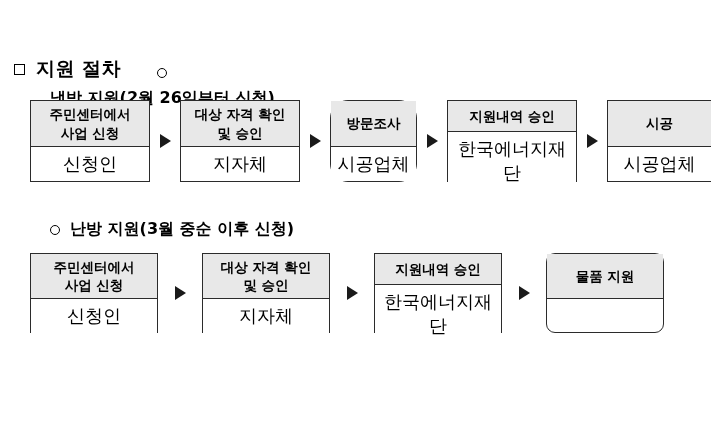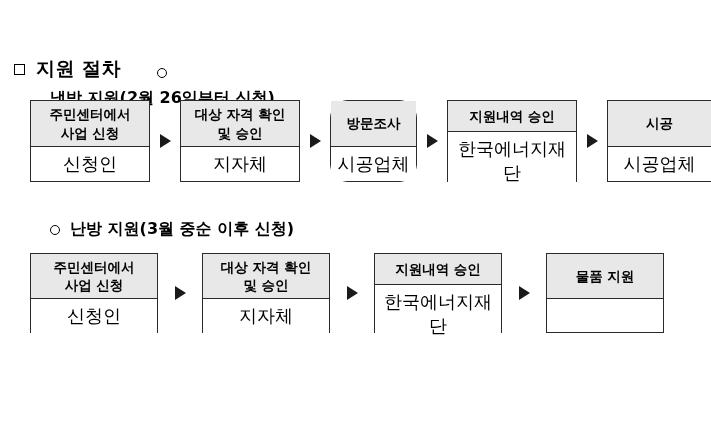--- a/index.html
+++ b/index.html
@@ -131,21 +131,21 @@
   #flow-cooling .box-3 { width: 130px; }
   #flow-cooling .box-4 { width: 105px; }
 
   
   #flow-heating .step-box { height: 80px; }
   #flow-heating .step-head { height: 45px; }
   #flow-heating .arrow { width: 44px; }
   #flow-heating .box-0 { width: 128px; }
   #flow-heating .box-1 { width: 128px; }
   #flow-heating .box-2 { width: 128px; }
-  #flow-heating .box-3 { width: 118px; }
+  #flow-heating .box-3 { width: 118px; border-radius: 9px; }
 
   
   .footer-note {
     position: absolute;
     left: 32px;
     top: 378px;
     font-size: 18px;
     font-weight: bold;
     letter-spacing: 0.2px;
     display: flex;

